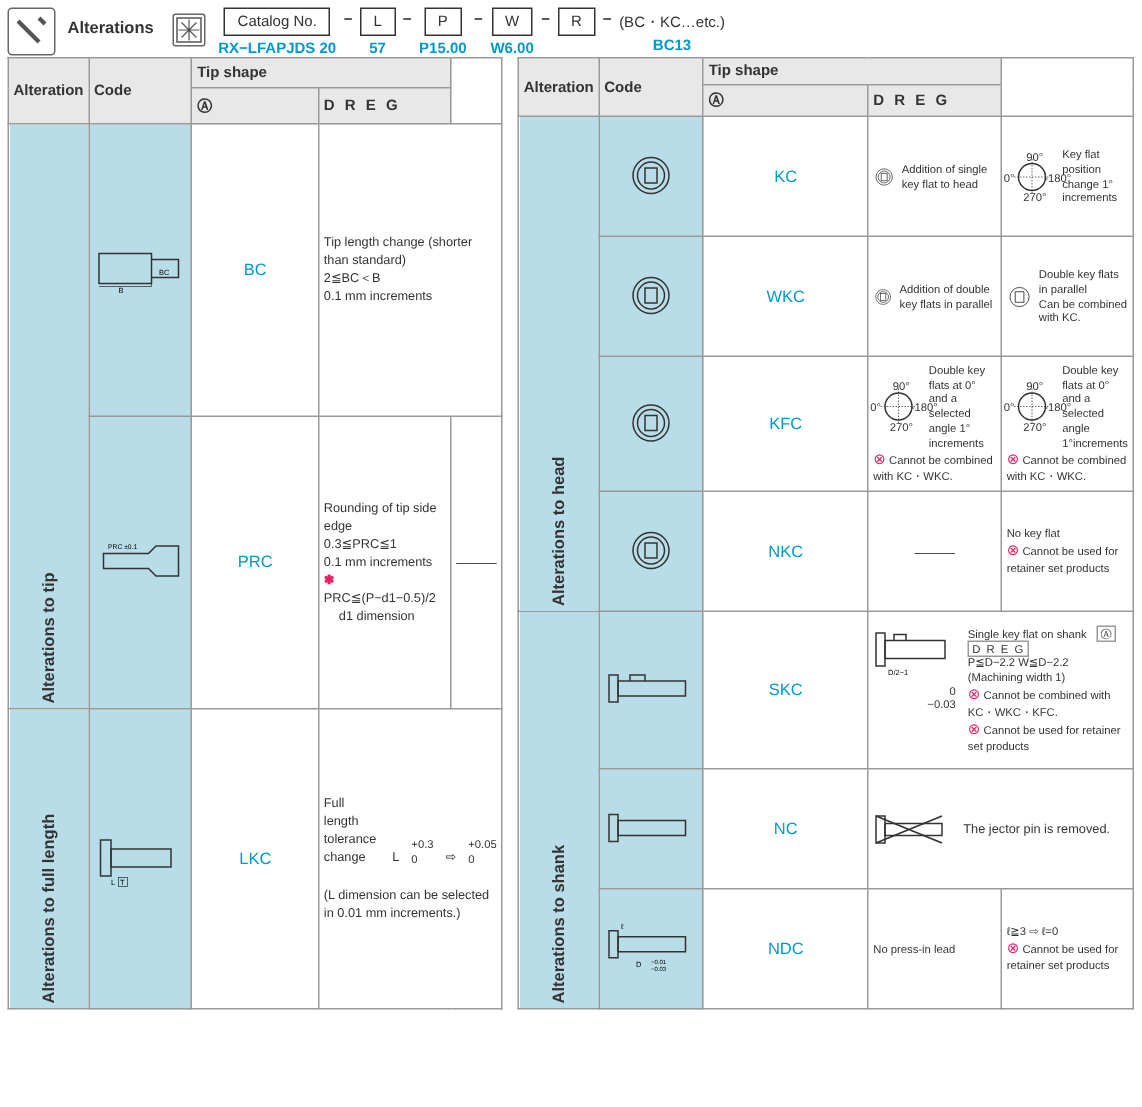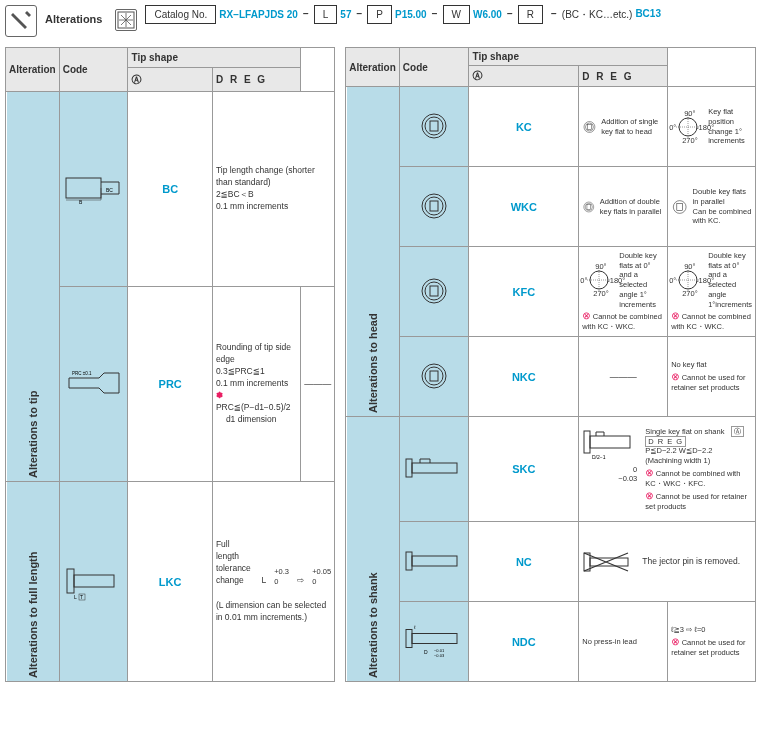--- a/index.html
+++ b/index.html
@@ -1,37 +1,37 @@
 <!DOCTYPE html>
 <html><head>
 <meta charset="utf-8">
 <style>
 *{box-sizing:border-box;margin:0;padding:0}
 body{font-family:Arial,sans-serif;font-size:9px;color:#333;width:761px;height:738px;background:#fff;padding:5px}
-.header{display:flex;align-items:flex-start;gap:8px;margin-bottom:10px}
+.header{display:flex;align-items:flex-start;gap:8px;}
 .alt-icon{width:32px;height:32px;border:1px solid #666;border-radius:3px;display:flex;align-items:center;justify-content:center}
 .alt-icon svg{width:24px;height:24px}
 .alt-label{font-size:11px;font-weight:bold;margin-top:8px}
 .rx-icon{width:22px;height:22px;border:1px solid #666;border-radius:2px;display:flex;align-items:center;justify-content:center;margin-top:4px;margin-left:5px}
 .order-row{display:flex;align-items:flex-start;gap:5px;font-size:10px}
 .box{border:1px solid #333;padding:3px 8px;background:#fff}
 .blue{color:#0099cc;font-weight:bold}
 .dash{color:#333;font-weight:bold;padding-top:3px}
 .suffix{color:#333;padding-top:3px}
-.order-col{display:flex;flex-direction:row;align-items:center;gap:3px}
+.order-col{display:flex;flex-direction:column;align-items:center;gap:3px}
 .tables{display:flex;gap:10px}
 .tbl{border-collapse:collapse;border:1px solid #999}
 .tbl th,.tbl td{border:1px solid #999;padding:3px;vertical-align:middle}
 .tbl th{background:#e8e8e8;font-weight:bold;text-align:left;font-size:10px}
 .th-tip{background:#e8e8e8}
 .th-a{background:#c8e0b0;width:120px}
 .th-dreg{background:#f0e0b8;width:90px}
 .vert{writing-mode:vertical-rl;transform:rotate(180deg);background:#b8dce8;font-weight:bold;font-size:11px;width:20px}
 .altcell{background:#b8dce8;text-align:center;width:70px}
-.codecell{text-align:center;font-weight:bold;color:#0099cc;font-size:11px;width:35px}
+.codecell{text-align:center;font-weight:normal;color:#0099cc;font-size:11px;width:35px}
 .desc{font-size:8.5px;line-height:1.4;padding:5px}
 .pink{color:#e91e63;font-weight:bold}
 .cross{color:#e91e63;font-size:10px}
 .diag{width:60px;height:40px;display:inline-block}
 .small{font-size:7.5px;line-height:1.3}
 .dreg-letters{font-weight:bold;letter-spacing:2px}
 .ctr{text-align:center}
 </style>
 </head>
 <body>

